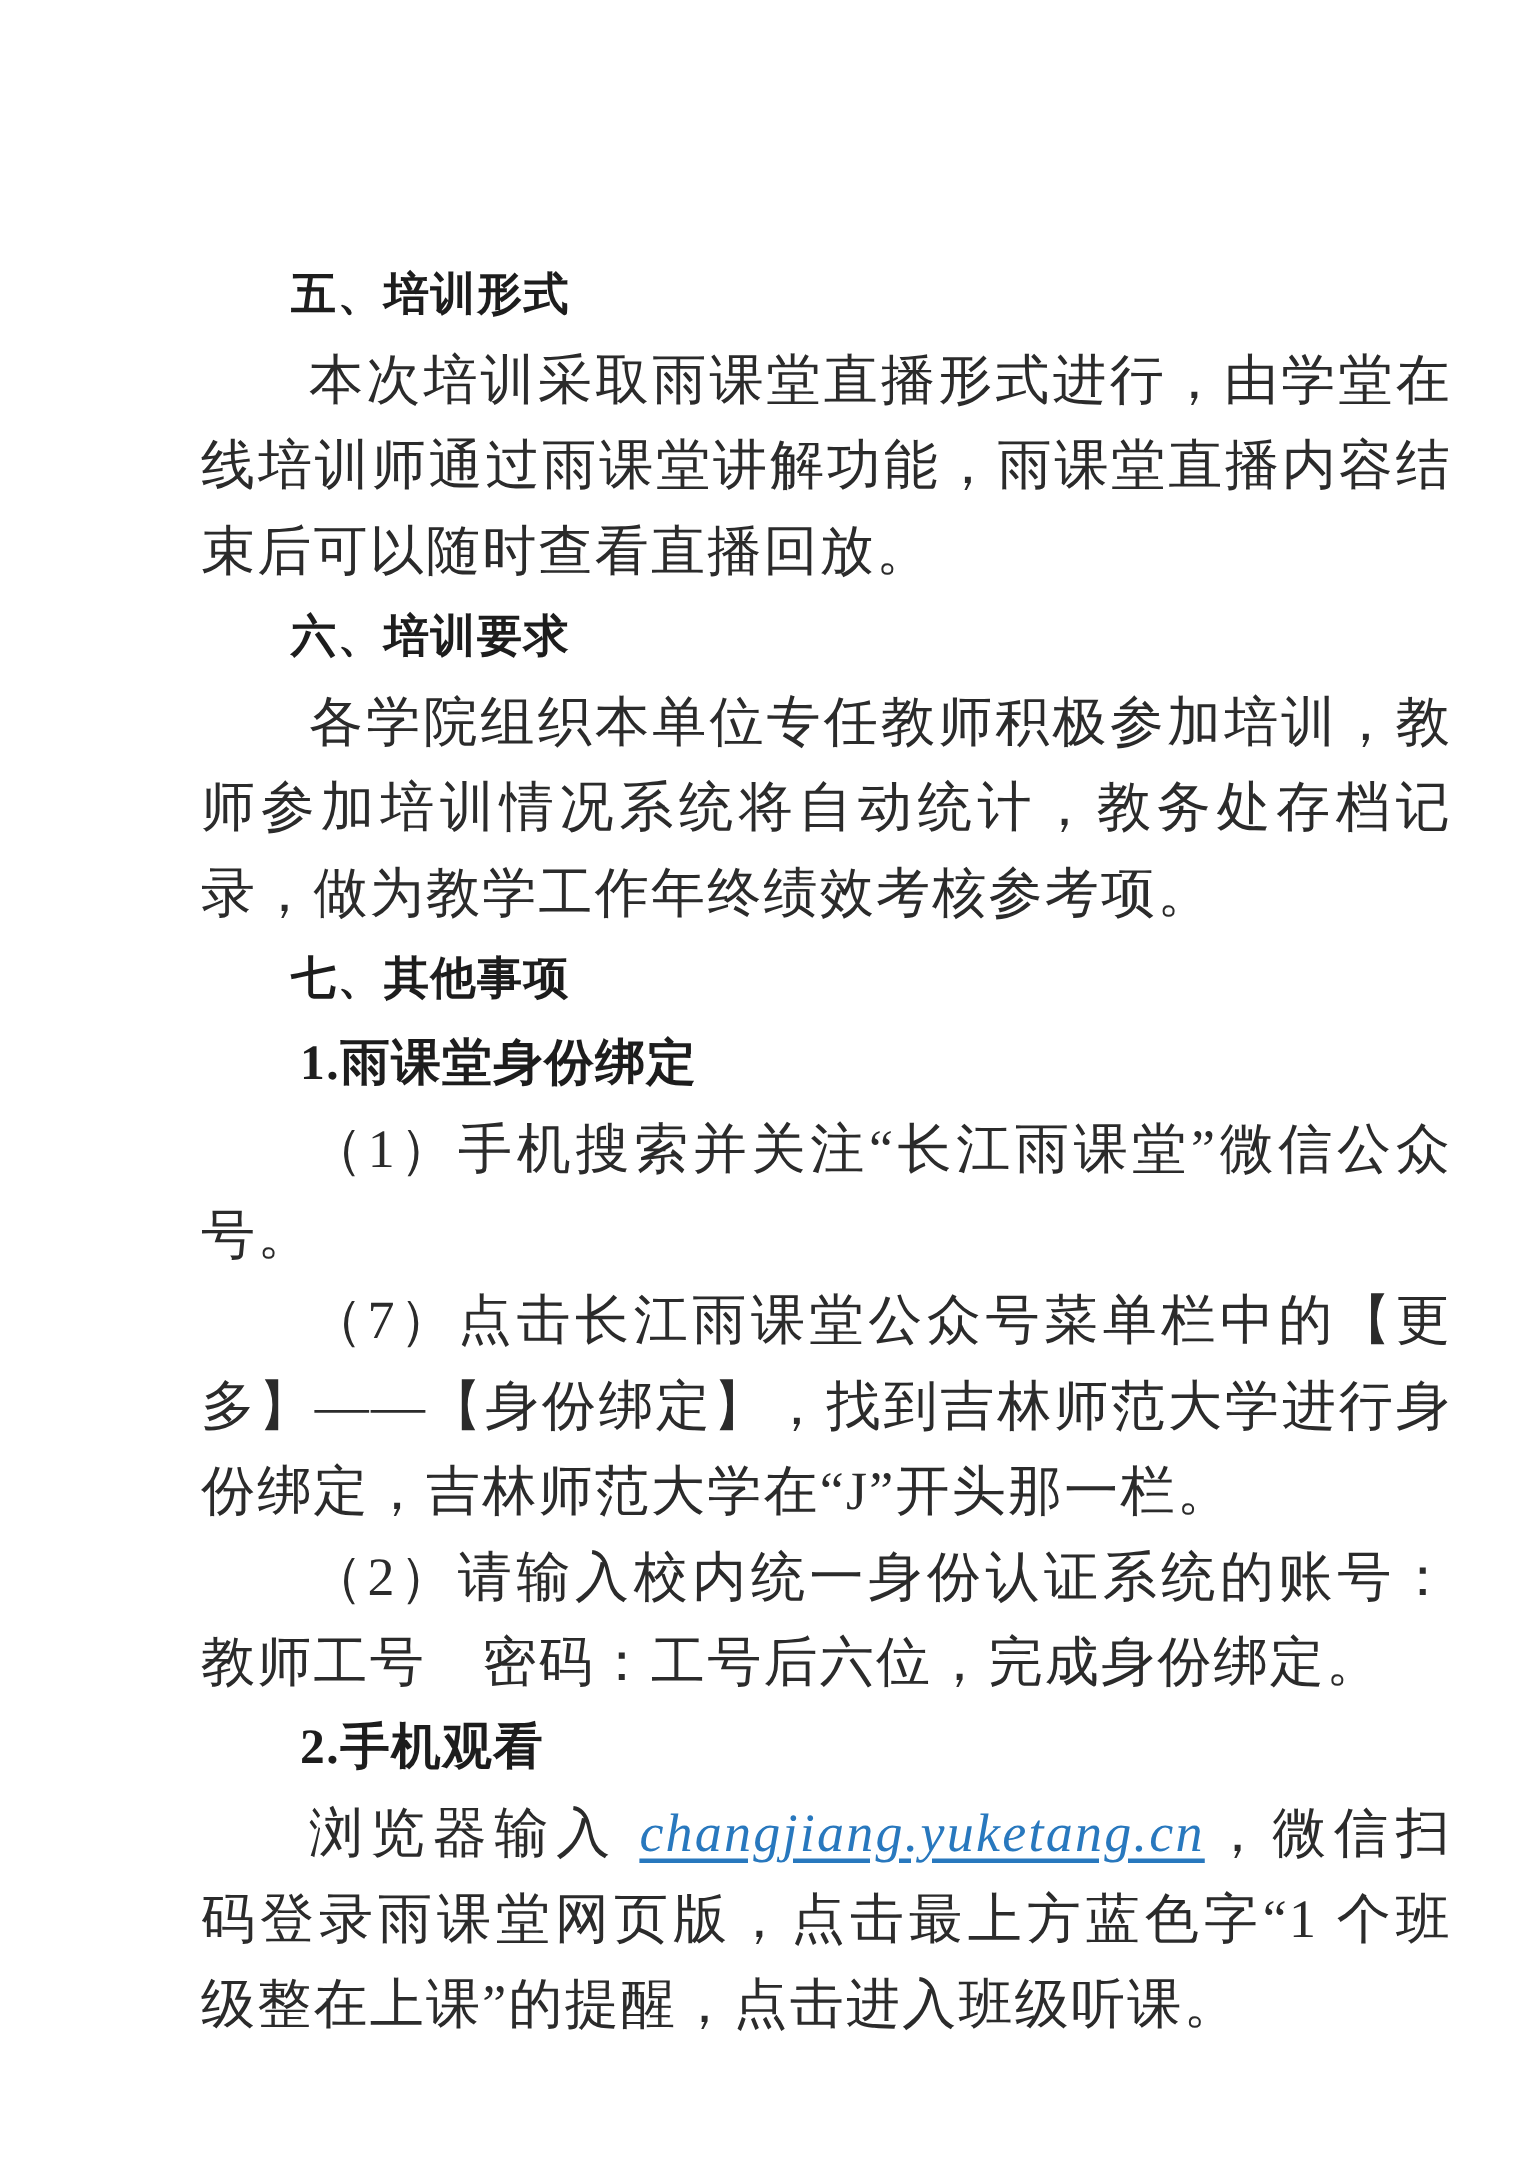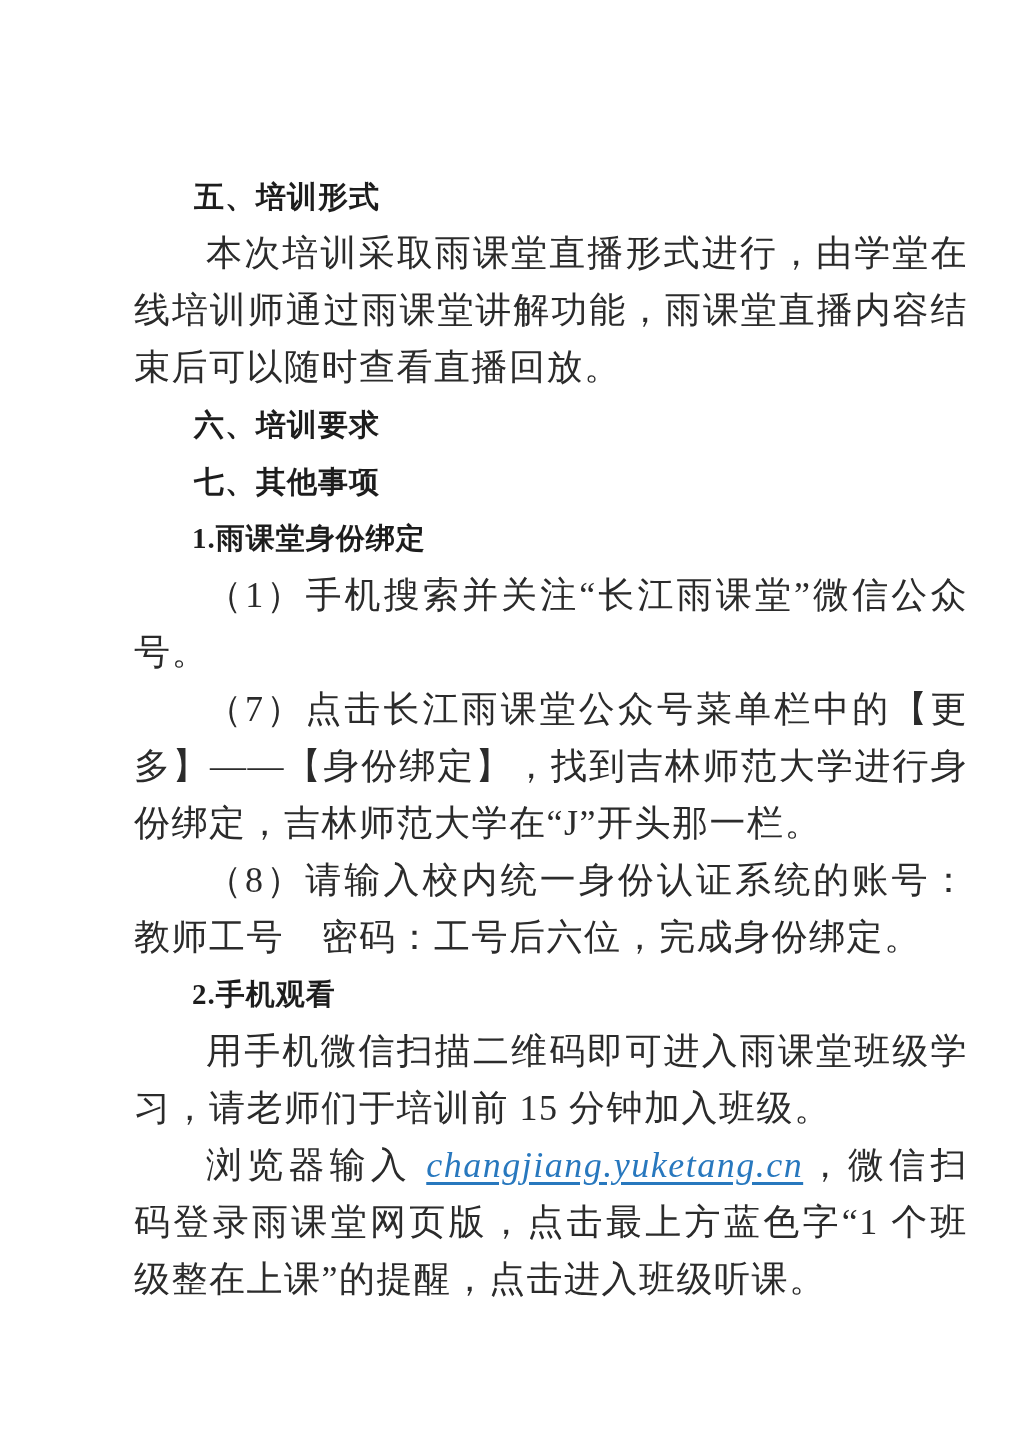--- a/index.html
+++ b/index.html
@@ -37,21 +37,21 @@
     margin: 0;
     font-size: 36px;
     line-height: 57px;
     text-align: justify;
     text-indent: 2em;
     letter-spacing: 1.5px;
     color: #2b2b2b;
   }
   .doc-subheading {
     margin: 0;
-    font-size: 29px;
+    font-size: 33px;
     line-height: 57px;
     font-weight: bold;
     text-indent: 2em;
     color: #1d1d1d;
     letter-spacing: 1px;
   }
   .doc-link {
     color: #2878be;
     text-decoration: underline;
     text-underline-offset: 5px;
@@ -64,31 +64,31 @@
 <body>
 
 <div class="page">
 
   <h2 class="doc-heading">五、培训形式</h2>
 
   <p class="doc-para">本次培训采取雨课堂直播形式进行，由学堂在线培训师通过雨课堂讲解功能，雨课堂直播内容结束后可以随时查看直播回放。</p>
 
   <h2 class="doc-heading">六、培训要求</h2>
 
+  <p class="doc-para">各学院组织本单位专任教师积极参加培训，教师参加培训情况系统将自动统计，教务处存档记录，做为教学工作年终绩效考核参考项。</p>
 
   <h2 class="doc-heading">七、其他事项</h2>
 
   <h3 class="doc-subheading">1.雨课堂身份绑定</h3>
 
   <p class="doc-para">（1）手机搜索并关注“长江雨课堂”微信公众号。</p>
 
   <p class="doc-para">（7）点击长江雨课堂公众号菜单栏中的【更多】——【身份绑定】，找到吉林师范大学进行身份绑定，吉林师范大学在“J”开头那一栏。</p>
 
-  <p class="doc-para">（8）请输入校内统一身份认证系统的账号：教师工号　密码：工号后六位，完成身份绑定。</p>
+  <p class="doc-para">（2）请输入校内统一身份认证系统的账号：教师工号　密码：工号后六位，完成身份绑定。</p>
 
   <h3 class="doc-subheading">2.手机观看</h3>
 
-  <p class="doc-para">用手机微信扫描二维码即可进入雨课堂班级学习，请老师们于培训前 15 分钟加入班级。</p>
 
 
   <p class="doc-para"><span>浏览器输入 </span><a class="doc-link">changjiang.yuketang.cn</a><span>，微信扫码登录雨课堂网页版，点击最上方蓝色字“1 个班级整在上课”的提醒，点击进入班级听课。</span></p>
 
 </div>
 
 </body></html>

